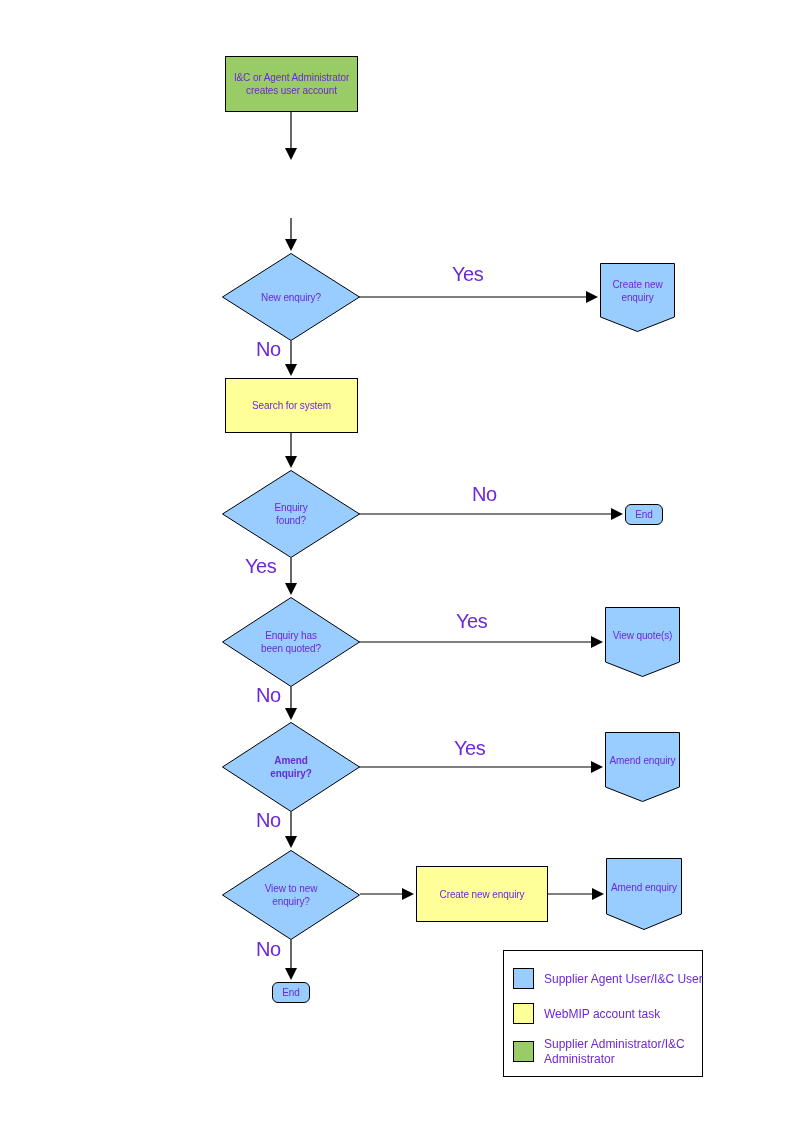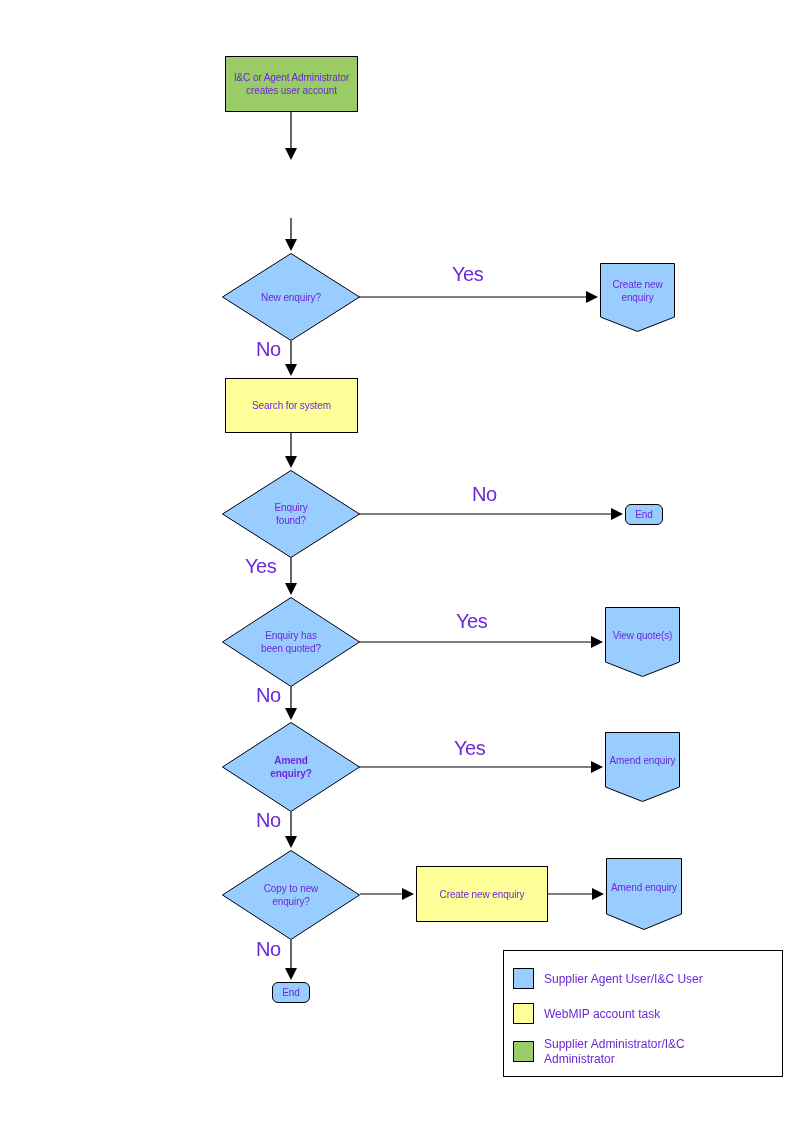--- a/index.html
+++ b/index.html
@@ -45,21 +45,21 @@
   .offpage .node-label { padding-bottom: 14px; }
   .edge-label {
     position: absolute;
     font-size: 20px;
     line-height: 1;
     letter-spacing: -0.5px;
   }
   .legend {
     position: absolute;
     left: 503px; top: 950px;
-    width: 280px; height: 127px;
+    width: 200px; height: 127px;
     border: 1px solid #000;
     background: #fff;
     padding-left: 41px;
   }
   .legend-swatch {
     position: absolute;
     left: 9px;
     width: 21px; height: 21px;
     border: 1px solid #000;
   }
@@ -163,21 +163,21 @@
     <svg class="shape" viewBox="0 0 75 70" preserveAspectRatio="none" aria-hidden="true">
       <polygon class="fill-user" points="0.5,0.5 74.5,0.5 74.5,55 37.5,69.5 0.5,55"></polygon>
     </svg>
     <span class="node-label">Amend enquiry</span>
   </div>
 
   <div class="node diamond" style="left:222px; top:850px; width:138px; height:90px;">
     <svg class="shape" viewBox="0 0 138 90" preserveAspectRatio="none" aria-hidden="true">
       <polygon class="fill-user" points="69,0.5 137.5,45 69,89.5 0.5,45"></polygon>
     </svg>
-    <span class="node-label">Copy to new
+    <span class="node-label">View to new
 enquiry?</span>
   </div>
 
   <div class="node process role-system" style="left:416px; top:866px; width:132px; height:56px;">
     <span class="node-label">Create new enquiry</span>
   </div>
 
   <div class="node offpage" style="left:606px; top:858px; width:76px; height:72px;">
     <svg class="shape" viewBox="0 0 76 72" preserveAspectRatio="none" aria-hidden="true">
       <polygon class="fill-user" points="0.5,0.5 75.5,0.5 75.5,56 38,71.5 0.5,56"></polygon>

